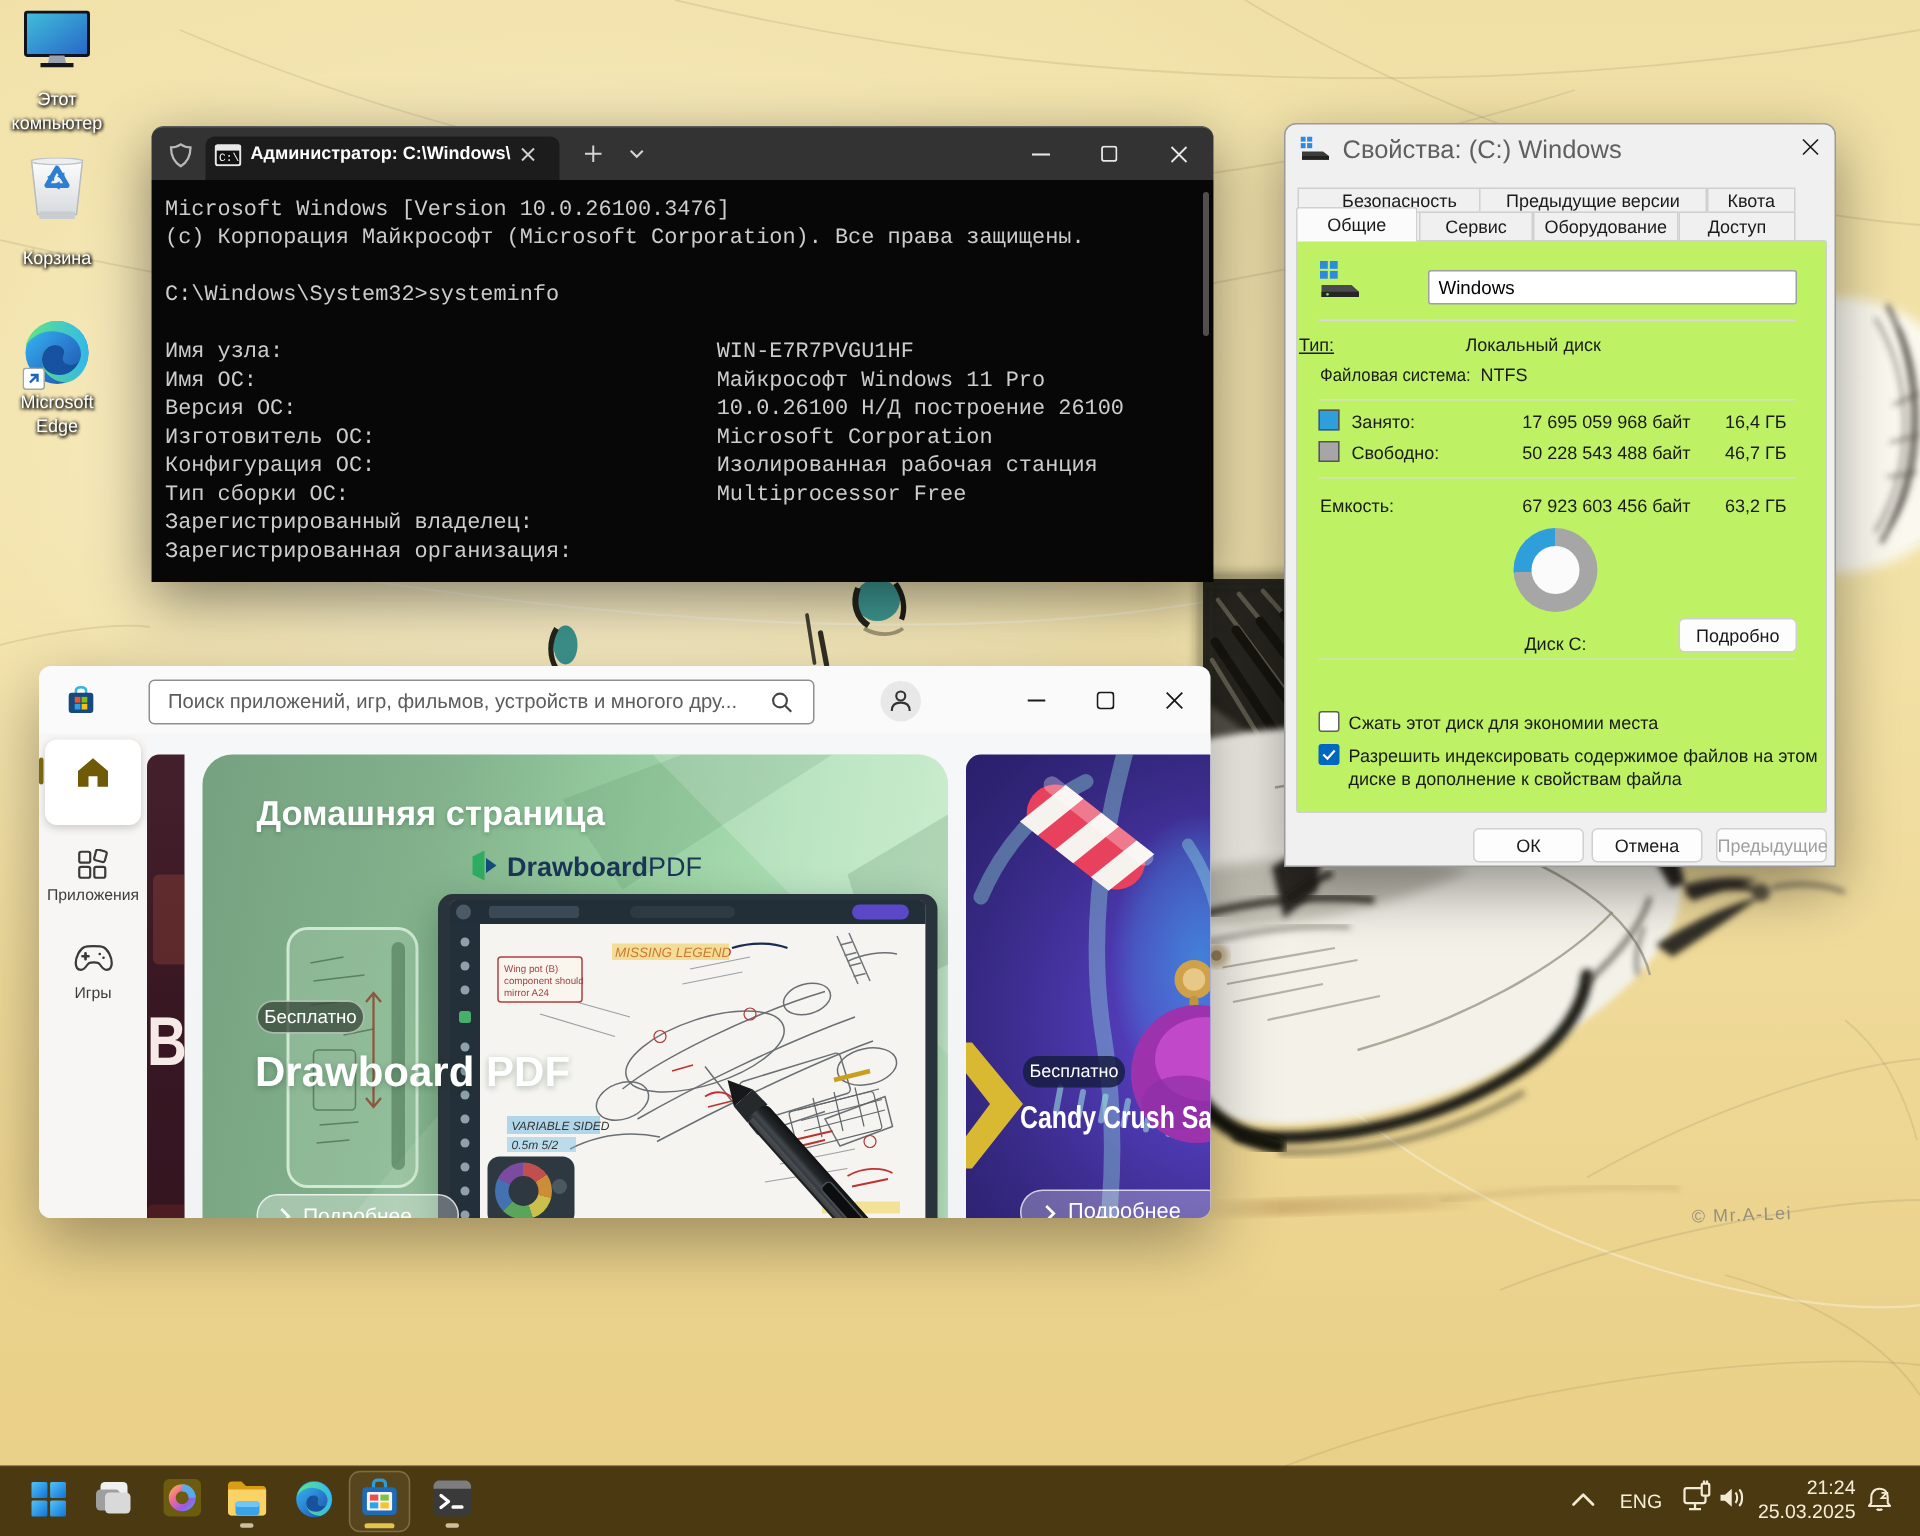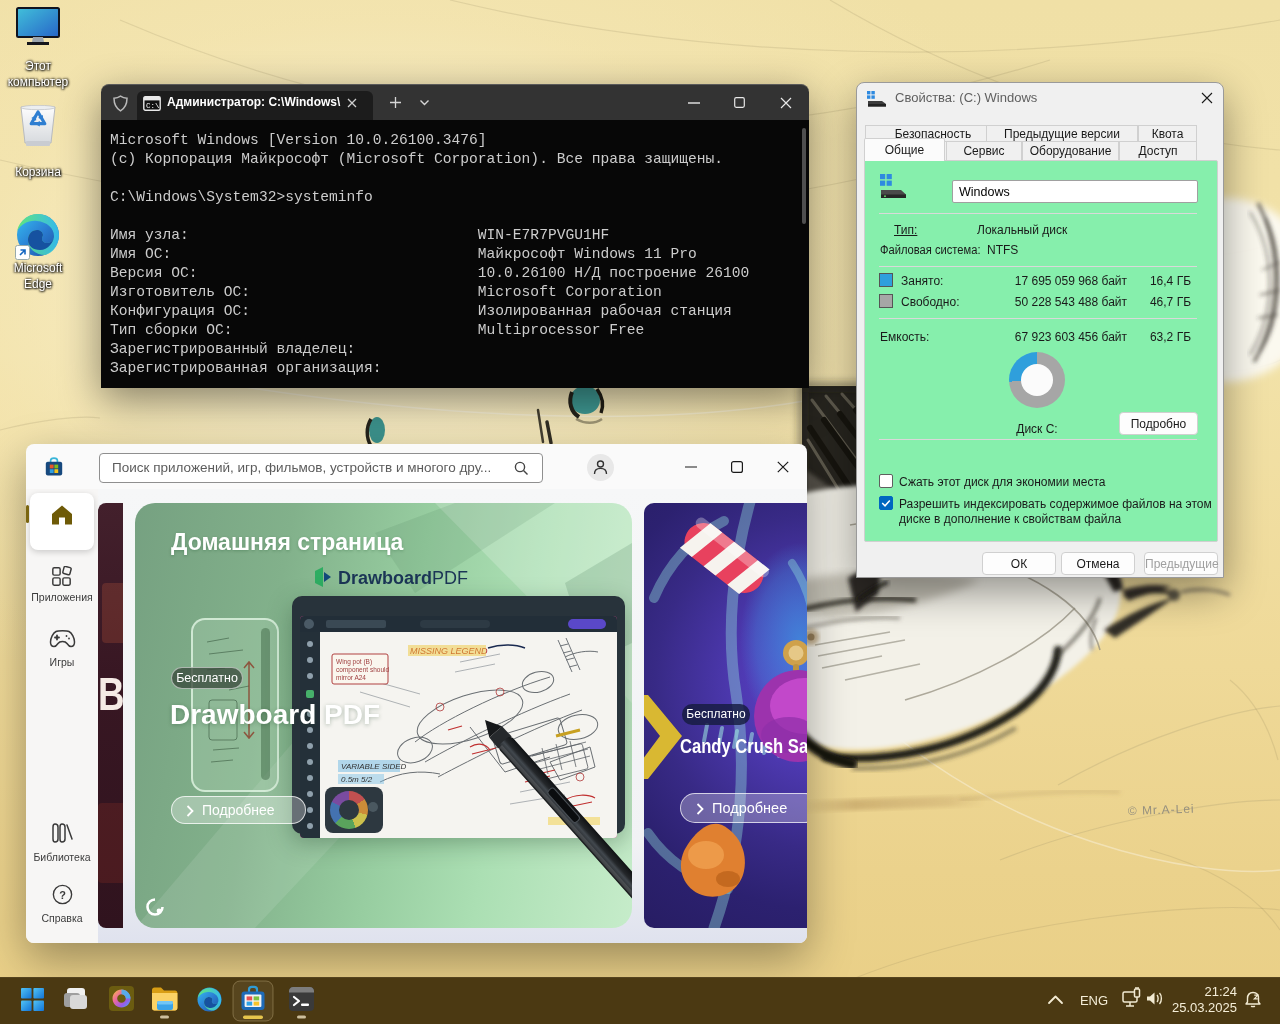--- a/index.html
+++ b/index.html
@@ -249,21 +249,21 @@
 Версия ОС:                                10.0.26100 Н/Д построение 26100
 Изготовитель ОС:                          Microsoft Corporation
 Конфигурация ОС:                          Изолированная рабочая станция
 Тип сборки ОС:                            Multiprocessor Free
 Зарегистрированный владелец:
 Зарегистрированная организация:</pre>
     <div class="abs" style="left:701px;top:8px;width:4px;height:96px;background:#4f4f4f;border-radius:2px;"></div>
   </div>
 </div>
 
-<div class="abs" id="store" style="left:26px;top:444px;width:781px;height:499px;border-radius:8px;background:#fafafa;box-shadow:0 16px 45px rgba(0,0,0,0.35);overflow:hidden;">
+<div class="abs" id="store" style="left:26px;top:444px;width:781px;height:368px;border-radius:8px;background:#fafafa;box-shadow:0 16px 45px rgba(0,0,0,0.35);overflow:hidden;">
 
   <svg class="abs" style="left:18px;top:13px" width="20" height="20" viewBox="0 0 20 20">
     <path d="M 6.6 5 L 6.6 3.6 C 6.6 2 8 1.1 10 1.1 C 12 1.1 13.4 2 13.4 3.6 L 13.4 5" fill="none" stroke="#3ab5d8" stroke-width="1.7"></path>
     <rect x="1.8" y="4.8" width="16.4" height="13.6" rx="2" fill="#17497e"></rect>
     <rect x="5.8" y="7.6" width="3.8" height="3.8" fill="#e8562a"></rect>
     <rect x="10.4" y="7.6" width="3.8" height="3.8" fill="#84bc18"></rect>
     <rect x="5.8" y="12.2" width="3.8" height="3.8" fill="#2f9fe0"></rect>
     <rect x="10.4" y="12.2" width="3.8" height="3.8" fill="#f2c21c"></rect>
   </svg>
   <div class="abs" style="left:73px;top:9px;width:444px;height:30px;background:#ffffff;border:1px solid #8f8f8f;border-radius:4px;">
@@ -350,21 +350,21 @@
         <path d="M 8 12 L 30 8 M 10 24 L 44 20 M 8 40 L 26 38 M 30 60 L 50 56"></path>
         <rect x="10" y="70" width="28" height="40" rx="3"></rect>
         <path d="M 14 120 L 40 118 M 12 132 L 34 130"></path>
       </svg>
       <svg class="abs" style="left:48px;top:40px" width="16" height="80" viewBox="0 0 16 80" stroke="rgba(140,60,40,0.8)" fill="none" stroke-width="1.5">
         <path d="M 8 2 L 8 78 M 3 8 L 8 2 L 13 8 M 3 72 L 8 78 L 13 72"></path>
       </svg>
     </div>
 
     <div class="abs" style="left:157px;top:93px;width:333px;height:238px;background:#28333b;border-radius:10px;box-shadow:0 8px 24px rgba(20,50,30,0.35);">
-      <div class="abs" style="left:8px;top:20px;width:317px;height:222px;background:#ec4899;border-radius:4px;overflow:hidden;">
+      <div class="abs" style="left:8px;top:4px;width:317px;height:222px;background:#ec4899;border-radius:4px;overflow:hidden;">
 
         <div class="abs" style="left:0;top:0;width:317px;height:16px;background:#222e38;"></div>
         <div class="abs" style="left:26px;top:4px;width:60px;height:8px;background:#3a4954;border-radius:2px;"></div>
         <div class="abs" style="left:120px;top:4px;width:70px;height:8px;background:#2d3a44;border-radius:4px;"></div>
         <div class="abs" style="left:268px;top:3px;width:38px;height:10px;background:#5a48c8;border-radius:5px;"></div>
         <div class="abs" style="left:4px;top:3px;width:10px;height:10px;border-radius:50%;background:#4a5a66;"></div>
 
         <div class="abs" style="left:0;top:16px;width:20px;height:206px;background:#243039;"></div>
         <svg class="abs" style="left:4px;top:22px" width="12" height="196" viewBox="0 0 12 196" fill="#8fa0ac">
           <circle cx="6" cy="6" r="3"></circle>
@@ -538,48 +538,48 @@
 <div class="abs" id="props" style="left:856px;top:82px;width:368px;height:496px;background:#f0f0f0;border:1px solid #9a9a9a;border-radius:8px 8px 0 0;box-shadow:0 14px 40px rgba(0,0,0,0.4);font-size:12px;color:#1a1a1a;">
 
   <svg class="abs" style="left:10px;top:8px" width="20" height="16" viewBox="0 0 20 16">
     <rect x="0" y="0" width="3.4" height="3.4" fill="#2e8ae0"></rect>
       <rect x="4.4" y="0" width="3.4" height="3.4" fill="#2e8ae0"></rect>
     <rect x="0" y="4.4" width="3.4" height="3.4" fill="#2e8ae0"></rect>
       <rect x="4.4" y="4.4" width="3.4" height="3.4" fill="#2e8ae0"></rect>
     <path d="M 1 10 L 15 10 L 19 13 L 19 15.5 L 1 15.5 Z" fill="#3c3c3c"></path>
     <rect x="1" y="13" width="18" height="2.5" fill="#222"></rect>
   </svg>
-  <div class="abs" style="left:38px;top:7px;font-size:13px;color:#5f5f5f;">Свойства: (C:) Windows</div>
+  <div class="abs" style="left:38px;top:7px;font-size:17px;color:#5f5f5f;">Свойства: (C:) Windows</div>
   <svg class="abs" style="left:344px;top:9px" width="12" height="12" viewBox="0 0 12 12">
       <path d="M 1 1 L 11 11 M 11 1 L 1 11" stroke="#1a1a1a" stroke-width="1.1"></path>
     </svg>
 
   <div class="tab1" style="left:8px;width:136px;">Безопасность</div>
   <div class="tab1" style="left:129px;width:152px;">Предыдущие версии</div>
   <div class="tab1" style="left:281px;width:59px;">Квота</div>
 
   <div class="tab2" style="left:89px;width:76px;">Сервис</div>
   <div class="tab2" style="left:165px;width:97px;">Оборудование</div>
   <div class="tab2" style="left:262px;width:78px;">Доступ</div>
   <div class="abs" style="left:7px;top:55px;width:81px;height:23px;background:#fbfbfb;border:1px solid #d0d0d0;border-bottom:none;border-radius:2px 2px 0 0;text-align:center;line-height:22px;z-index:3;">Общие</div>
 
-  <div class="abs" style="left:7px;top:77px;width:354px;height:382px;background:#86efac;border:1px solid #d0d0d0;border-radius:0 2px 2px 2px;z-index:2;">
+  <div class="abs" style="left:7px;top:77px;width:354px;height:382px;background:#bef264;border:1px solid #d0d0d0;border-radius:0 2px 2px 2px;z-index:2;">
 
     <svg class="abs" style="left:14px;top:12px" width="28" height="28" viewBox="0 0 28 28">
       <rect x="1" y="1" width="5.2" height="5.2" fill="#2e8ae0"></rect>
         <rect x="7.6" y="1" width="5.2" height="5.2" fill="#2e8ae0"></rect>
       <rect x="1" y="7.6" width="5.2" height="5.2" fill="#2e8ae0"></rect>
         <rect x="7.6" y="7.6" width="5.2" height="5.2" fill="#2e8ae0"></rect>
       <path d="M 2 17 L 22 17 L 27 21.5 L 27 25 L 2 25 Z" fill="#4a4a4a"></path>
       <rect x="2" y="21.5" width="25" height="3.5" fill="#262626"></rect>
       <circle cx="6" cy="23.2" r="0.9" fill="#6ee06e"></circle>
     </svg>
     <input readonly="" value="Windows" class="abs" style="left: 87px; top: 19px; width: 246px; height: 23px; border: 1px solid rgb(160, 160, 160); border-radius: 2px; background: rgb(255, 255, 255); font-size: 12.5px; font-family: &quot;Liberation Sans&quot;; padding-left: 6px; color: rgb(0, 0, 0);">
     <div class="hsep" style="top:52px;"></div>
-    <div class="abs" style="left:29px;top:62px;text-decoration:underline;">Тип:</div>
+    <div class="abs" style="left:1px;top:62px;text-decoration:underline;">Тип:</div>
     <div class="abs" style="left:112px;top:62px;">Локальный диск</div>
     <div class="abs" style="left:15px;top:82px;transform:scaleX(0.93);transform-origin:0 0;">Файловая система:</div>
     <div class="abs" style="left:122px;top:82px;">NTFS</div>
     <div class="hsep" style="top:105px;"></div>
     <div class="abs" style="left:14px;top:112px;width:14px;height:14px;background:#2f9fdc;border:1px solid #555;"></div>
     <div class="abs" style="left:36px;top:113px;">Занято:</div>
     <div class="abs" style="left:115px;top:113px;width:147px;text-align:right;">17 695 059 968 байт</div>
     <div class="abs" style="left:238px;top:113px;width:88px;text-align:right;">16,4 ГБ</div>
     <div class="abs" style="left:14px;top:133px;width:14px;height:14px;background:#a6a6a6;border:1px solid #555;"></div>
     <div class="abs" style="left:36px;top:134px;">Свободно:</div>

